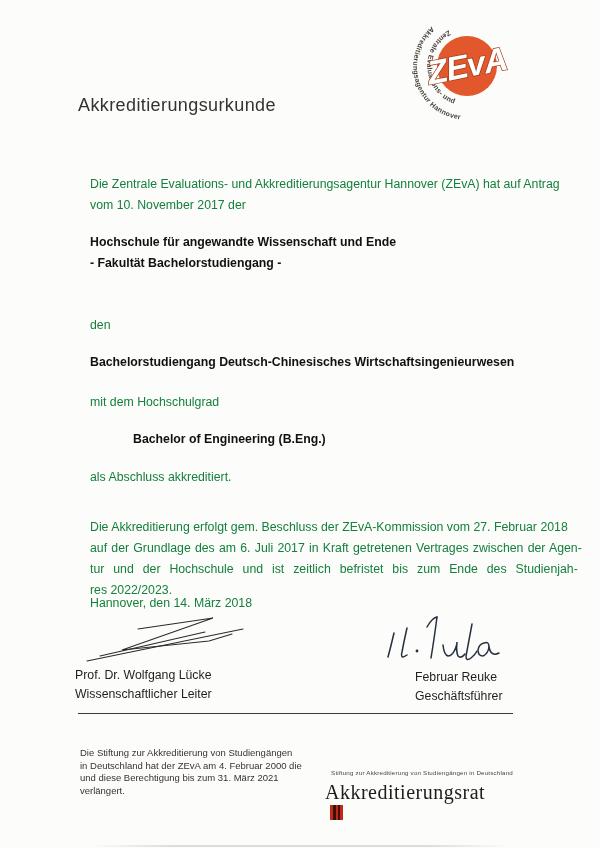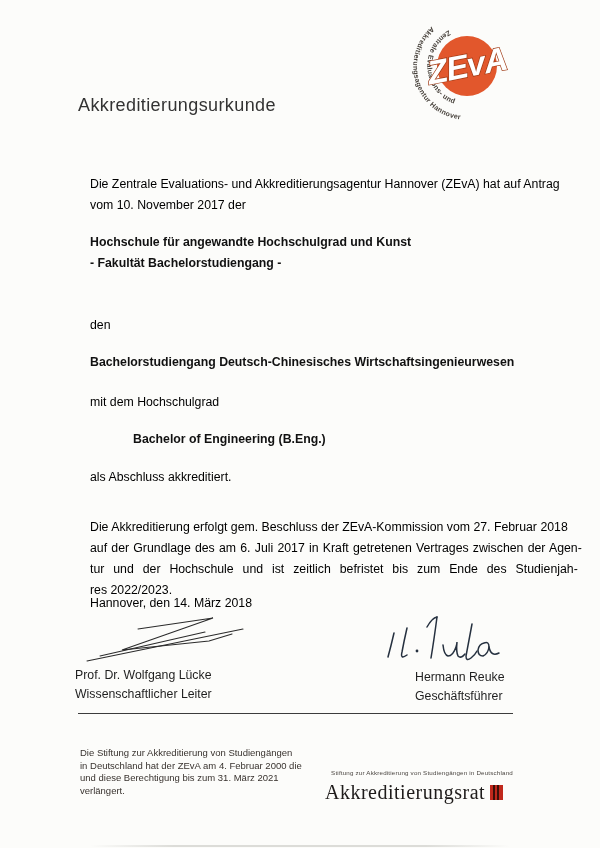--- a/index.html
+++ b/index.html
@@ -5,21 +5,21 @@
   html,body{margin:0;padding:0;background:#e8e8e6;}
   .page{
     position:relative;width:600px;height:848px;margin:0 auto;
     background:#fcfcfa;overflow:hidden;
     font-family:"Liberation Sans",sans-serif;color:#222;
   }
   .abs{position:absolute;}
   .title{
     left:78px;top:95px;font-size:18px;color:#333;letter-spacing:.4px;font-weight:400;
   }
-  .body-block{left:90px;font-size:12.3px;line-height:21px;color:#000000;}
+  .body-block{left:90px;font-size:12.3px;line-height:21px;color:#15803d;}
   .body-block .line{white-space:nowrap;}
   .bold{font-weight:bold;color:#111;}
   .intro{top:174px;}
   .institution{top:232px;}
   .den{top:315px;}
   .program{top:352px;}
   .degree-intro{top:392px;}
   .degree{top:429px;margin-left:43px;}
   .conclusion{top:467px;}
   .decision{top:517px;}
@@ -27,21 +27,21 @@
   .decision .line:nth-child(3){word-spacing:5.5px;}
   .place-date{top:593px;}
   .sig-names{font-size:12.3px;line-height:18.5px;color:#1f1f1f;}
   .sig-left-names{left:75px;top:666px;}
   .sig-right-names{left:415px;top:668px;}
   .divider{left:78px;top:713px;width:435px;height:1px;background:#3c3c3c;}
   .footer-note{left:80px;top:747px;font-size:9.5px;line-height:12.7px;color:#38322e;}
   .footer-note .line{white-space:nowrap;}
   .council-small{left:325px;top:769px;width:188px;text-align:right;
     font-size:6.2px;color:#4a4540;letter-spacing:.2px;white-space:nowrap;}
-  .council-wordmark-row{left:325px;top:782px;display:flex;align-items:flex-start;}
+  .council-wordmark-row{left:325px;top:782px;display:flex;align-items:flex-start;flex-direction:column;}
   .council-wordmark{font-family:"Liberation Serif",serif;font-size:20px;
     letter-spacing:.5px;color:#1e1b1a;line-height:20px;}
   .council-mark{width:13px;height:15px;margin-left:5px;margin-top:3px;
     background:linear-gradient(90deg,#c0281c 0 3px,#3c0f08 3px 5.5px,#c0281c 5.5px 7.5px,#3c0f08 7.5px 9.5px,#c0281c 9.5px 13px);}
   .bottom-shadow{left:15%;bottom:1px;width:70%;height:2px;
     background:linear-gradient(90deg,transparent,#dcdcd8 20%,#dcdcd8 80%,transparent);}
   svg text{font-family:"Liberation Sans",sans-serif;}
   .ring-text{font-size:7px;font-weight:bold;fill:#46403a;letter-spacing:.3px;}
   .zeva-word{font-size:33px;font-weight:bold;font-style:italic;fill:#ffffff;
     stroke:#a03b16;stroke-width:1.4;paint-order:stroke;letter-spacing:-1px;}
@@ -67,21 +67,21 @@
     </text>
     <text class="zeva-word" x="80" y="69" text-anchor="middle" transform="rotate(-11 80 58)">ZEvA</text>
   </svg>
 
   <div class="abs body-block intro">
       <div class="line">Die Zentrale Evaluations- und Akkreditierungsagentur Hannover (ZEvA) hat auf Antrag</div>
       <div class="line">vom 10. November 2017 der</div>
     </div>
 
   <div class="abs body-block bold institution">
-      <div class="line">Hochschule für angewandte Hochschulgrad und Kunst</div>
+      <div class="line">Hochschule für angewandte Wissenschaft und Ende</div>
       <div class="line">- Fakultät Bachelorstudiengang -</div>
     </div>
 
   <div class="abs body-block den">den</div>
 
   <div class="abs body-block bold program">Bachelorstudiengang Deutsch-Chinesisches Wirtschaftsingenieurwesen</div>
 
   <div class="abs body-block degree-intro">mit dem Hochschulgrad</div>
 
   <div class="abs body-block bold degree">Bachelor of Engineering (B.Eng.)</div>
@@ -117,21 +117,21 @@
       <path d="M 489,647 Q 491,657 499,653"></path>
     </g>
     <circle cx="417" cy="651" r="1.4" fill="#25303f"></circle>
   </svg>
 
   <div class="abs sig-names sig-left-names">
     <div>Prof. Dr. Wolfgang Lücke</div>
     <div>Wissenschaftlicher Leiter</div>
   </div>
   <div class="abs sig-names sig-right-names">
-    <div>Hermann Reuke</div>
+    <div>Februar Reuke</div>
     <div>Geschäftsführer</div>
   </div>
 
   <div class="abs divider"></div>
 
   <div class="abs footer-note">
       <div class="line">Die Stiftung zur Akkreditierung von Studiengängen</div>
       <div class="line">in Deutschland hat der ZEvA am 4. Februar 2000 die</div>
       <div class="line">und diese Berechtigung bis zum 31. März 2021</div>
       <div class="line">verlängert.</div>

